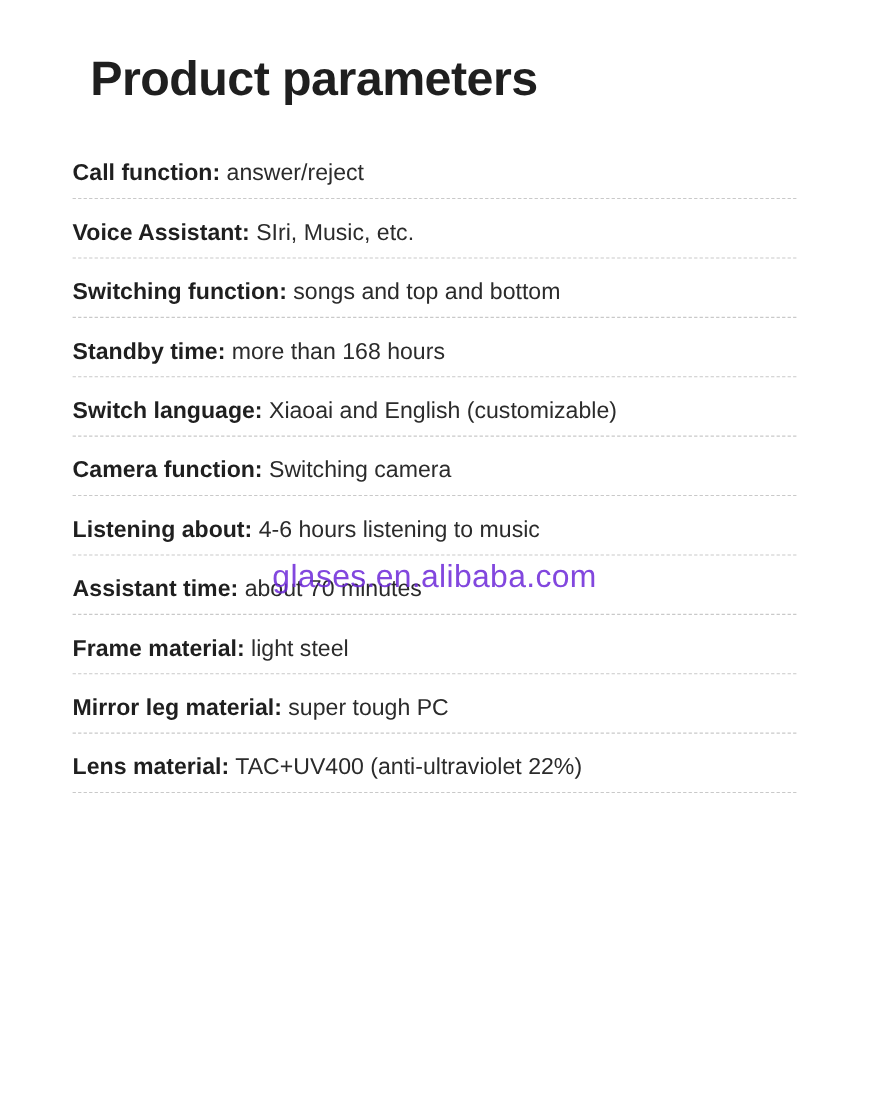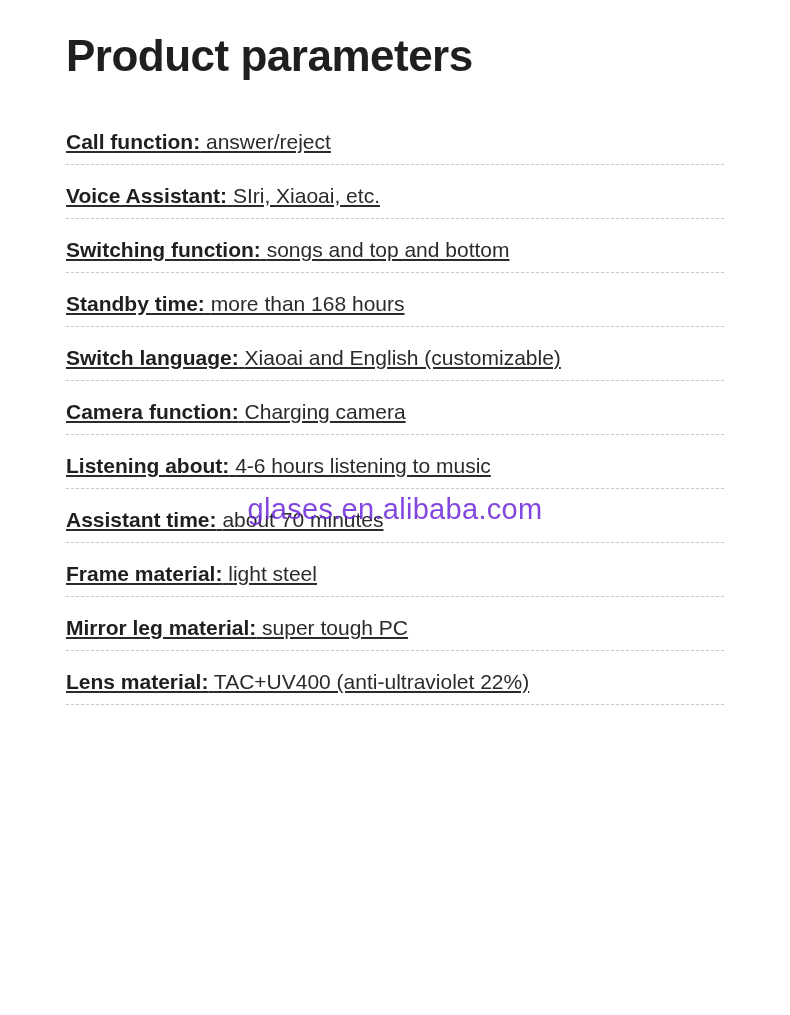--- a/index.html
+++ b/index.html
@@ -20,36 +20,35 @@
     width: 790px;
     height: 1015px;
     box-sizing: border-box;
     padding: 0 66px;
   }
   .page-title {
     font-size: 44px;
     font-weight: bold;
     letter-spacing: -0.5px;
     color: #1f1f1f;
-    margin: 0;
+    margin: 16px;
     padding-top: 28px;
     line-height: 1.25;
   }
   .spec-list {
     margin-top: 28px;
   }
   .spec-row {
     border-bottom: 1px dashed #c9c9c9;
     padding: 0 0 11px 0;
     margin-bottom: 0;
     height: 54px;
     box-sizing: border-box;
     display: flex;
     align-items: flex-end;
-    text-decoration: underline;
   }
   .spec-row:last-child {
     border-bottom: 1px dashed #c9c9c9;
     text-align: right;
   }
   .spec-line {
     font-size: 21px;
     line-height: 1.1;
     white-space: nowrap;
   }
@@ -82,38 +81,38 @@
 
   <h1 class="page-title">Product parameters</h1>
 
   <div class="spec-list">
 
     <div class="spec-row">
       <div class="spec-line"><span class="spec-label">Call function:</span> <span class="spec-value">answer/reject</span></div>
     </div>
 
     <div class="spec-row">
-      <div class="spec-line"><span class="spec-label">Voice Assistant:</span> <span class="spec-value">SIri, Xiaoai, etc.</span></div>
+      <div class="spec-line"><span class="spec-label">Voice Assistant:</span> <span class="spec-value">SIri, Music, etc.</span></div>
     </div>
 
     <div class="spec-row">
       <div class="spec-line"><span class="spec-label">Switching function:</span> <span class="spec-value">songs and top and bottom</span></div>
     </div>
 
     <div class="spec-row">
       <div class="spec-line"><span class="spec-label">Standby time:</span> <span class="spec-value">more than 168 hours</span></div>
     </div>
 
     <div class="spec-row">
       <div class="spec-line"><span class="spec-label">Switch language:</span> <span class="spec-value">Xiaoai and English (customizable)</span></div>
     </div>
 
 
     <div class="spec-row">
-      <div class="spec-line"><span class="spec-label">Camera function:</span> <span class="spec-value">Charging camera</span></div>
+      <div class="spec-line"><span class="spec-label">Camera function:</span> <span class="spec-value">Switching camera</span></div>
     </div>
 
 
     <div class="spec-row">
       <div class="spec-line"><span class="spec-label">Listening about:</span> <span class="spec-value">4-6 hours listening to music</span></div>
     </div>
 
     <div class="spec-row">
       <div class="spec-line"><span class="spec-label">Assistant time:</span> <span class="spec-value">about 70 minutes</span></div>
     </div>

